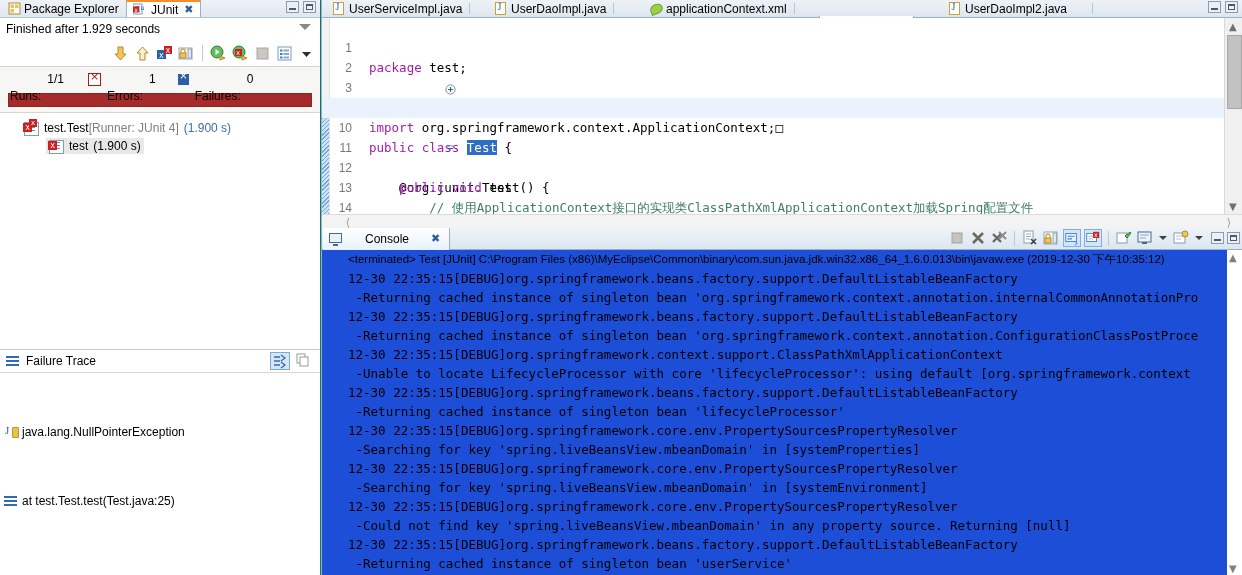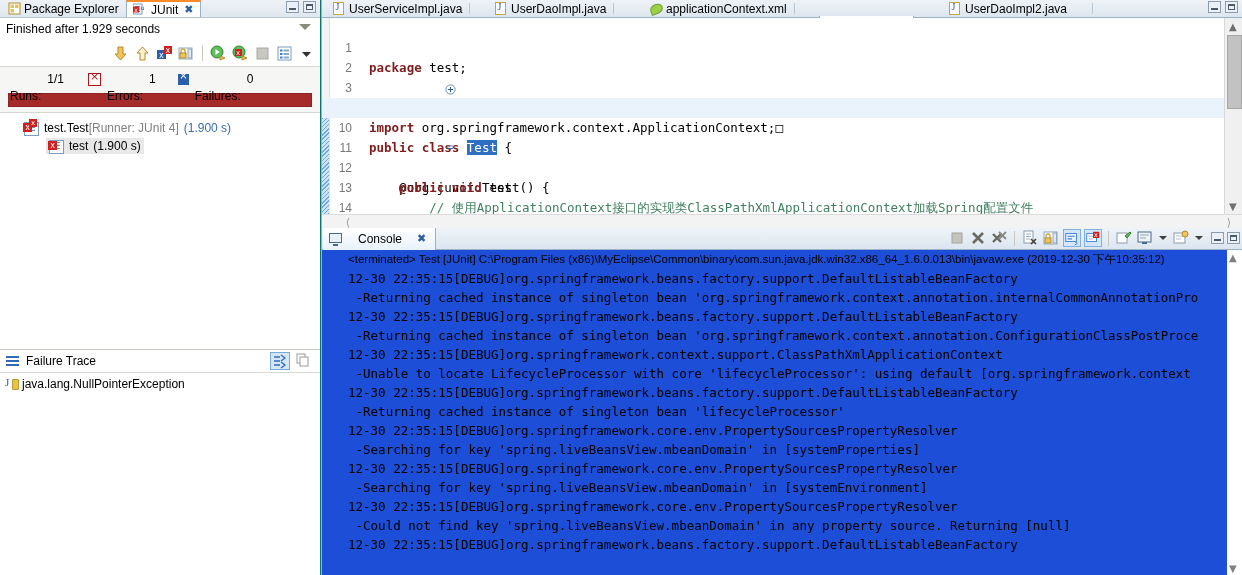--- a/index.html
+++ b/index.html
@@ -74,21 +74,21 @@
      display:flex;align-items:center;padding-left:6px;position:relative;font-size:12px;}
   .ftico{width:14px;height:12px;margin-right:6px;position:relative;}
   .ftico::before{content:"";position:absolute;left:0;top:1px;width:13px;height:10px;
      background:repeating-linear-gradient(#2f6cb5 0 2px,#fff 2px 4px);}
   .ftbtns{position:absolute;right:6px;top:2px;display:flex;gap:4px;}
   .ftbtn{width:20px;height:18px;position:relative;box-sizing:border-box;}
   .ftbtn.on{background:#d6e6f7;border:1px solid #7aa9d8;}
 
   .ftlist{background:#fff;border-top:1px solid #d9d9d3;height:100%;}
   .ftrow{display:flex;align-items:center;height:21px;font-size:12px;white-space:nowrap;
-     padding-left:4px;overflow:hidden;}
+     padding-left:4px;overflow:hidden;margin-top:48px;}
   .jico{width:14px;height:14px;margin-right:4px;position:relative;flex:none;
      font-size:9px;color:#2c5fa8;font-family:"Liberation Serif",serif;}
   .jico::before{content:"J";position:absolute;left:1px;top:-1px;font-size:11px;color:#2c5fa8;}
   .jico::after{content:"";position:absolute;left:8px;top:2px;width:5px;height:9px;
      background:#e8c34a;border:1px solid #b99a2e;border-radius:1px;}
   .stico{width:14px;height:12px;margin-right:4px;position:relative;flex:none;}
   .stico::before{content:"";position:absolute;left:0;top:1px;width:13px;height:10px;
      background:repeating-linear-gradient(#2f6cb5 0 2px,#fff 2px 4px);}
 
   
@@ -115,21 +115,21 @@
   .gutter{position:absolute;left:0;top:0;width:8px;height:196px;background:#f3f3f3;border-right:1px solid #e2e2e2;}
   .anchor{position:absolute;left:0;width:8px;background:
      repeating-linear-gradient(-45deg,#6fa8dc 0 1px,#cfe3f5 1px 3px);}
   .lines{position:absolute;left:0;top:0;right:18px;bottom:0;font-family:"DejaVu Sans Mono",monospace;font-size:12.5px;}
   .ln{position:relative;height:20px;line-height:20px;white-space:pre;}
   .ln .num{position:absolute;left:9px;width:22px;text-align:right;color:#787878;font-size:12px;
      font-family:"Liberation Sans",sans-serif;}
   .ln .fold{position:absolute;left:34px;top:3px;width:11px;height:11px;}
   .ln .txt{position:absolute;left:48px;}
   .ln.hl{background:#eaf2fb;}
-  .kw{color:#7f1d1d;font-weight:bold;}
+  .kw{color:#a21caf;font-weight:normal;}
   .cmt{color:#3f7f5f;}
   .sel-tok{background:#2e6fc4;color:#fff;}
   .plain{color:#000;}
 
   .vscroll{position:absolute;right:0;top:0;width:17px;height:196px;background:#f0f0f0;border-left:1px solid #d8d8d8;}
   .vscroll .arrU,.vscroll .arrD{position:absolute;left:0;width:17px;height:16px;background:#f0f0f0;}
   .vscroll .arrU{top:0;}.vscroll .arrD{bottom:0;}
   .vscroll .thumb{position:absolute;left:2px;top:17px;width:13px;height:72px;background:#c2c2c2;border:1px solid #a8a8a8;}
   .arrowglyph{position:absolute;left:4px;top:3px;font-size:10px;color:#707070;font-family:"DejaVu Sans",sans-serif;}
 
@@ -138,21 +138,21 @@
      font-size:11px;text-align:center;line-height:15px;font-family:"DejaVu Sans",sans-serif;}
   .hscroll .lft{left:18px;}
   .hscroll .rgt{right:4px;}
 
   .ruler{height:5px;background:#f7f7f7;border-top:1px solid #e4e4e4;border-bottom:1px solid #cfcfcf;}
 
   
   .console{position:absolute;left:0;top:228px;width:921px;height:347px;background:#fff;}
   .ctabbar{position:relative;height:21px;background:linear-gradient(#eef3f8,#dce6f0);
      border-bottom:1px solid #9ab0c4;}
-  .ctab{position:absolute;left:2px;top:0;height:21px;display:flex;align-items:center;gap:15px;
+  .ctab{position:absolute;left:2px;top:0;height:21px;display:flex;align-items:center;gap:22px;
      padding:0 9px 12px 6px;background:linear-gradient(#ffffff,#dcebf8);
      border-right:1px solid #9ab0c4;font-size:12px;}
   .cmonitor{width:14px;height:12px;position:relative;}
   .cmonitor::before{content:"";position:absolute;left:0;top:0;width:13px;height:10px;
      background:#e8f0f8;border:1px solid #4a6a8a;box-sizing:border-box;}
   .cmonitor::after{content:"";position:absolute;left:4px;bottom:-1px;width:5px;height:2px;background:#4a6a8a;}
   .ctools{position:absolute;right:2px;top:1px;display:flex;align-items:center;gap:3px;}
   .ci{width:18px;height:18px;position:relative;display:inline-block;}
   .ci.on{background:#d3e6f8;border:1px solid #7fb0de;box-sizing:border-box;}
   .cdrop{width:0;height:0;border-left:4px solid transparent;border-right:4px solid transparent;
@@ -339,20 +339,24 @@
             </svg>
         </span>
       </span>
     </div>
 
     <div class="ftlist">
       <div class="ftrow">
         <span class="jico"></span>
         <span>java.lang.NullPointerException</span>
       </div>
+      <div class="ftrow">
+        <span class="stico"></span>
+        <span>at test.Test.test(Test.java:25)</span>
+      </div>
     </div>
   </div>
 
   <div class="right">
 
     <div class="etabbar">
       <div class="etab" style="left:4px;">
         <span class="jfile"></span>
         <span>UserServiceImpl.java</span>
         <span class="sepr"></span>
@@ -552,20 +556,21 @@
         <div class="cline"> -Unable to locate LifecycleProcessor with core 'lifecycleProcessor': using default [org.springframework.context</div>
         <div class="cline">12-30 22:35:15[DEBUG]org.springframework.beans.factory.support.DefaultListableBeanFactory</div>
         <div class="cline"> -Returning cached instance of singleton bean 'lifecycleProcessor'</div>
         <div class="cline">12-30 22:35:15[DEBUG]org.springframework.core.env.PropertySourcesPropertyResolver</div>
         <div class="cline"> -Searching for key 'spring.liveBeansView.mbeanDomain' in [systemProperties]</div>
         <div class="cline">12-30 22:35:15[DEBUG]org.springframework.core.env.PropertySourcesPropertyResolver</div>
         <div class="cline"> -Searching for key 'spring.liveBeansView.mbeanDomain' in [systemEnvironment]</div>
         <div class="cline">12-30 22:35:15[DEBUG]org.springframework.core.env.PropertySourcesPropertyResolver</div>
         <div class="cline"> -Could not find key 'spring.liveBeansView.mbeanDomain' in any property source. Returning [null]</div>
         <div class="cline">12-30 22:35:15[DEBUG]org.springframework.beans.factory.support.DefaultListableBeanFactory</div>
+        <div class="cline"> -Returning cached instance of singleton bean 'userService'</div>
 
         <div class="cvs">
           <span class="ar" style="top:2px">▲</span>
           <span class="ar" style="bottom:2px">▼</span>
         </div>
       </div>
     </div>
   </div>
 
   <div class="sep-v"></div>

